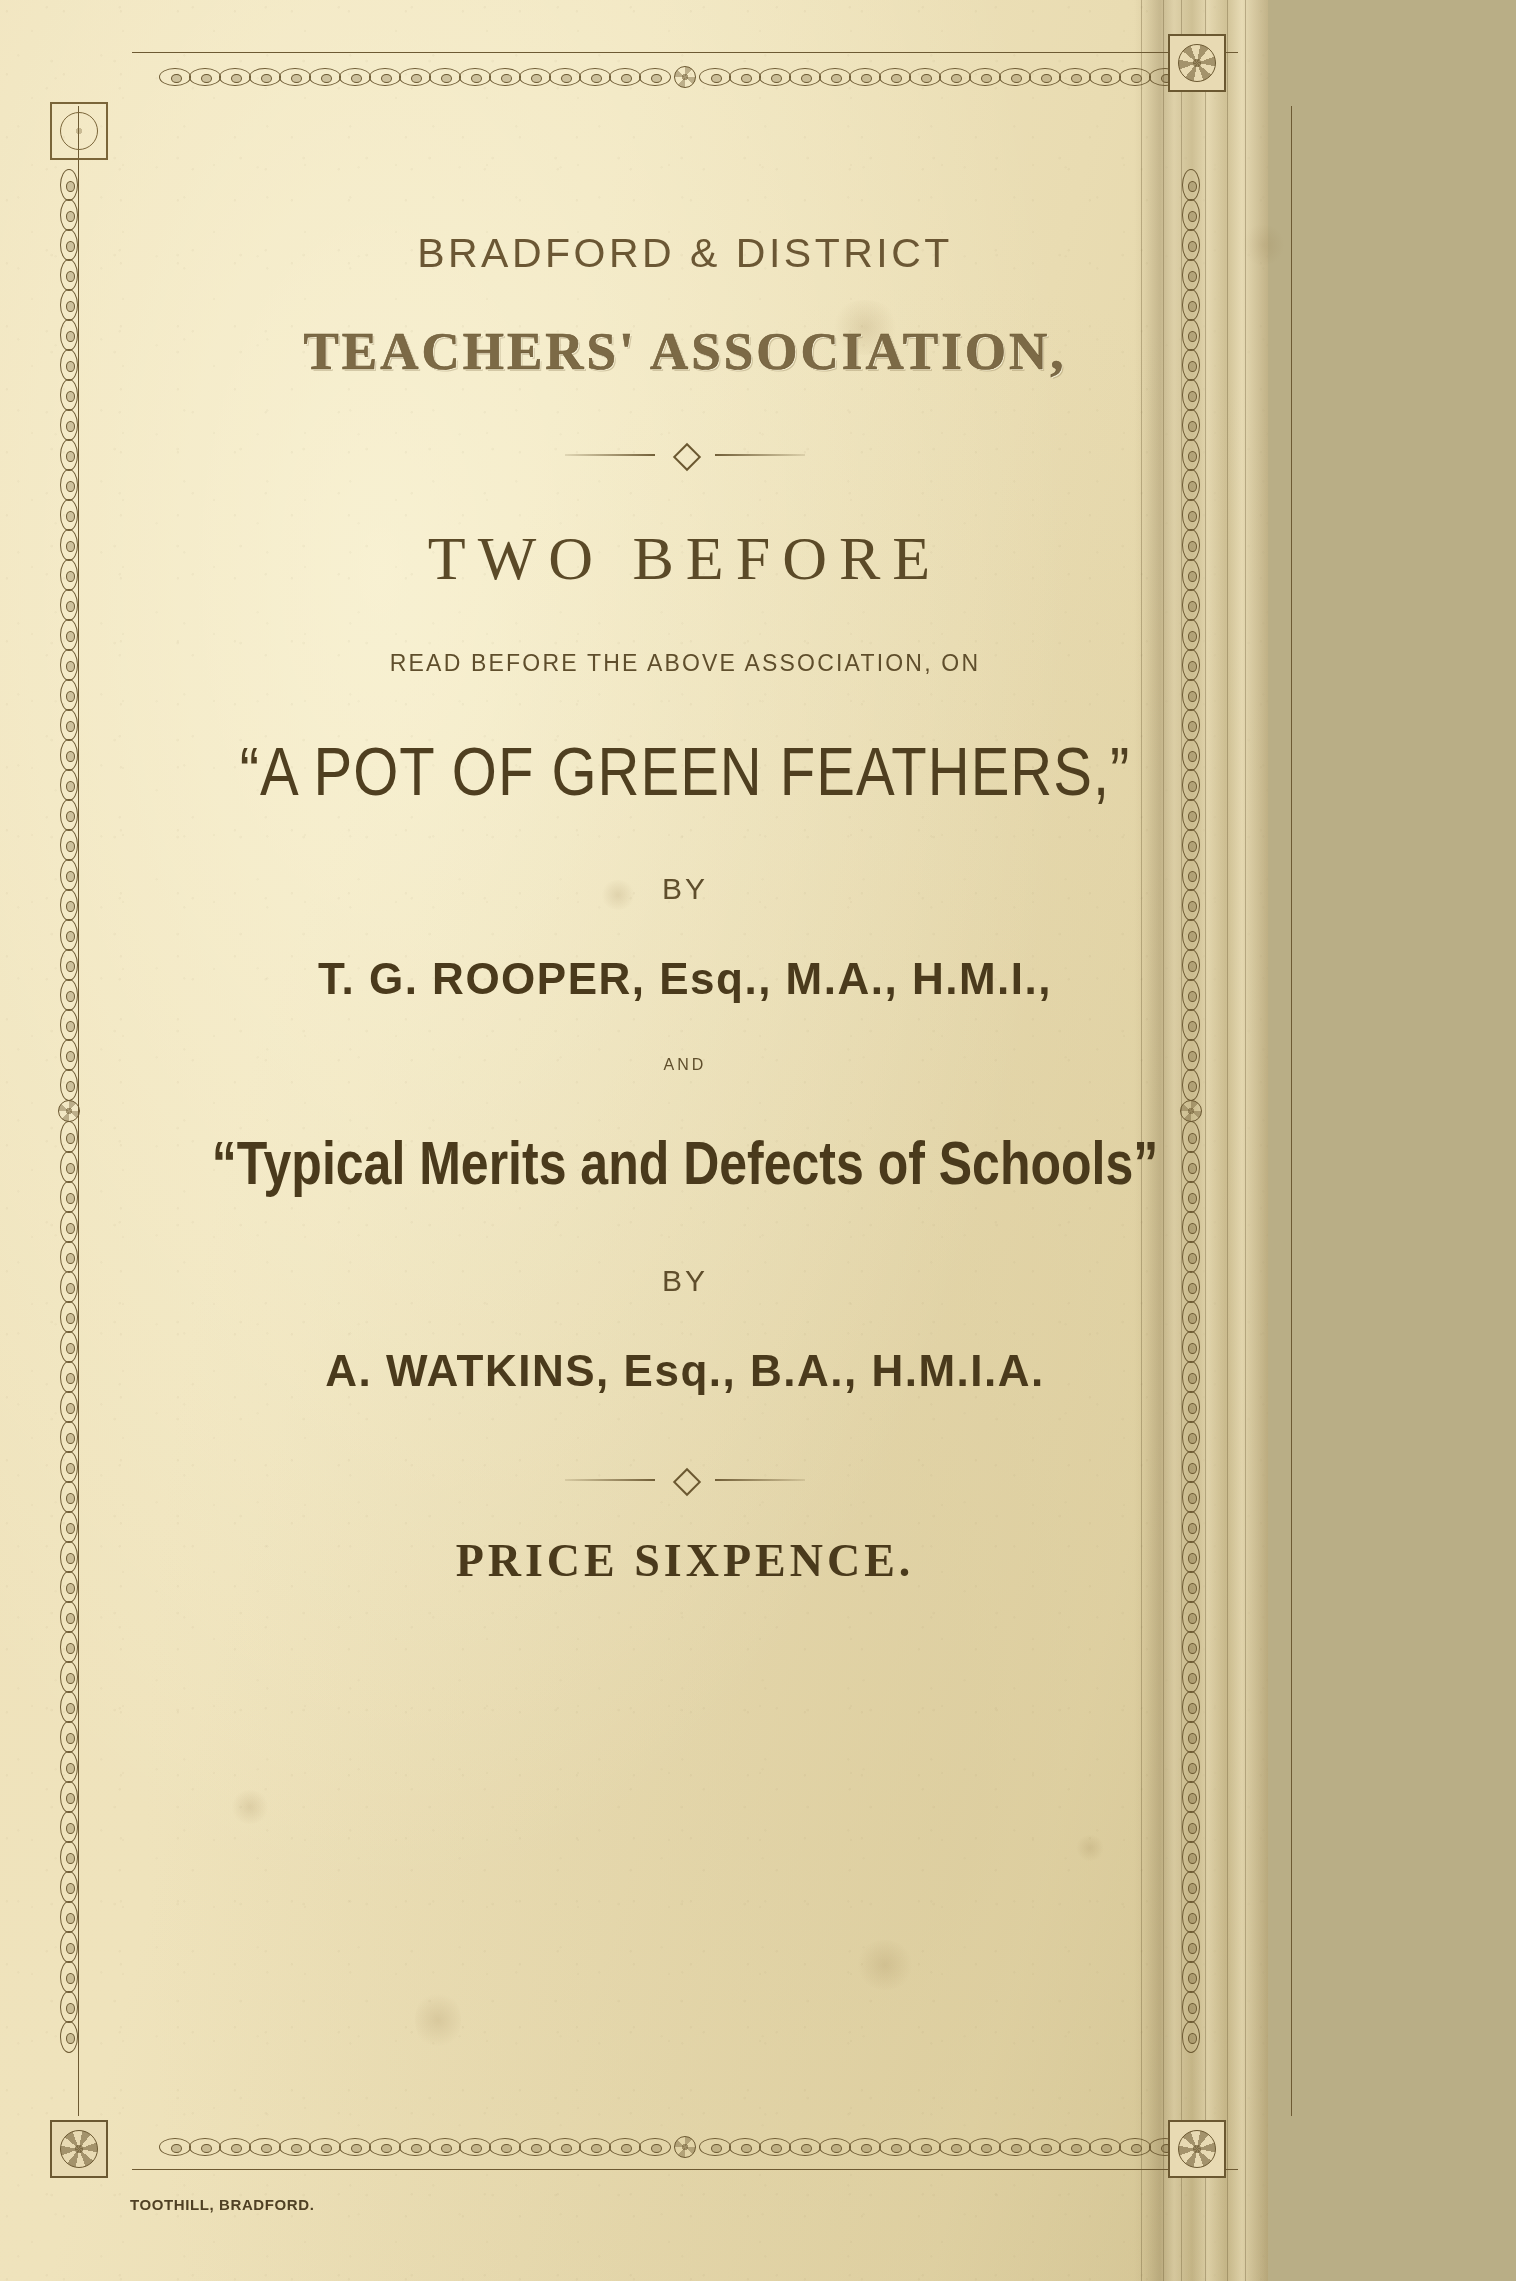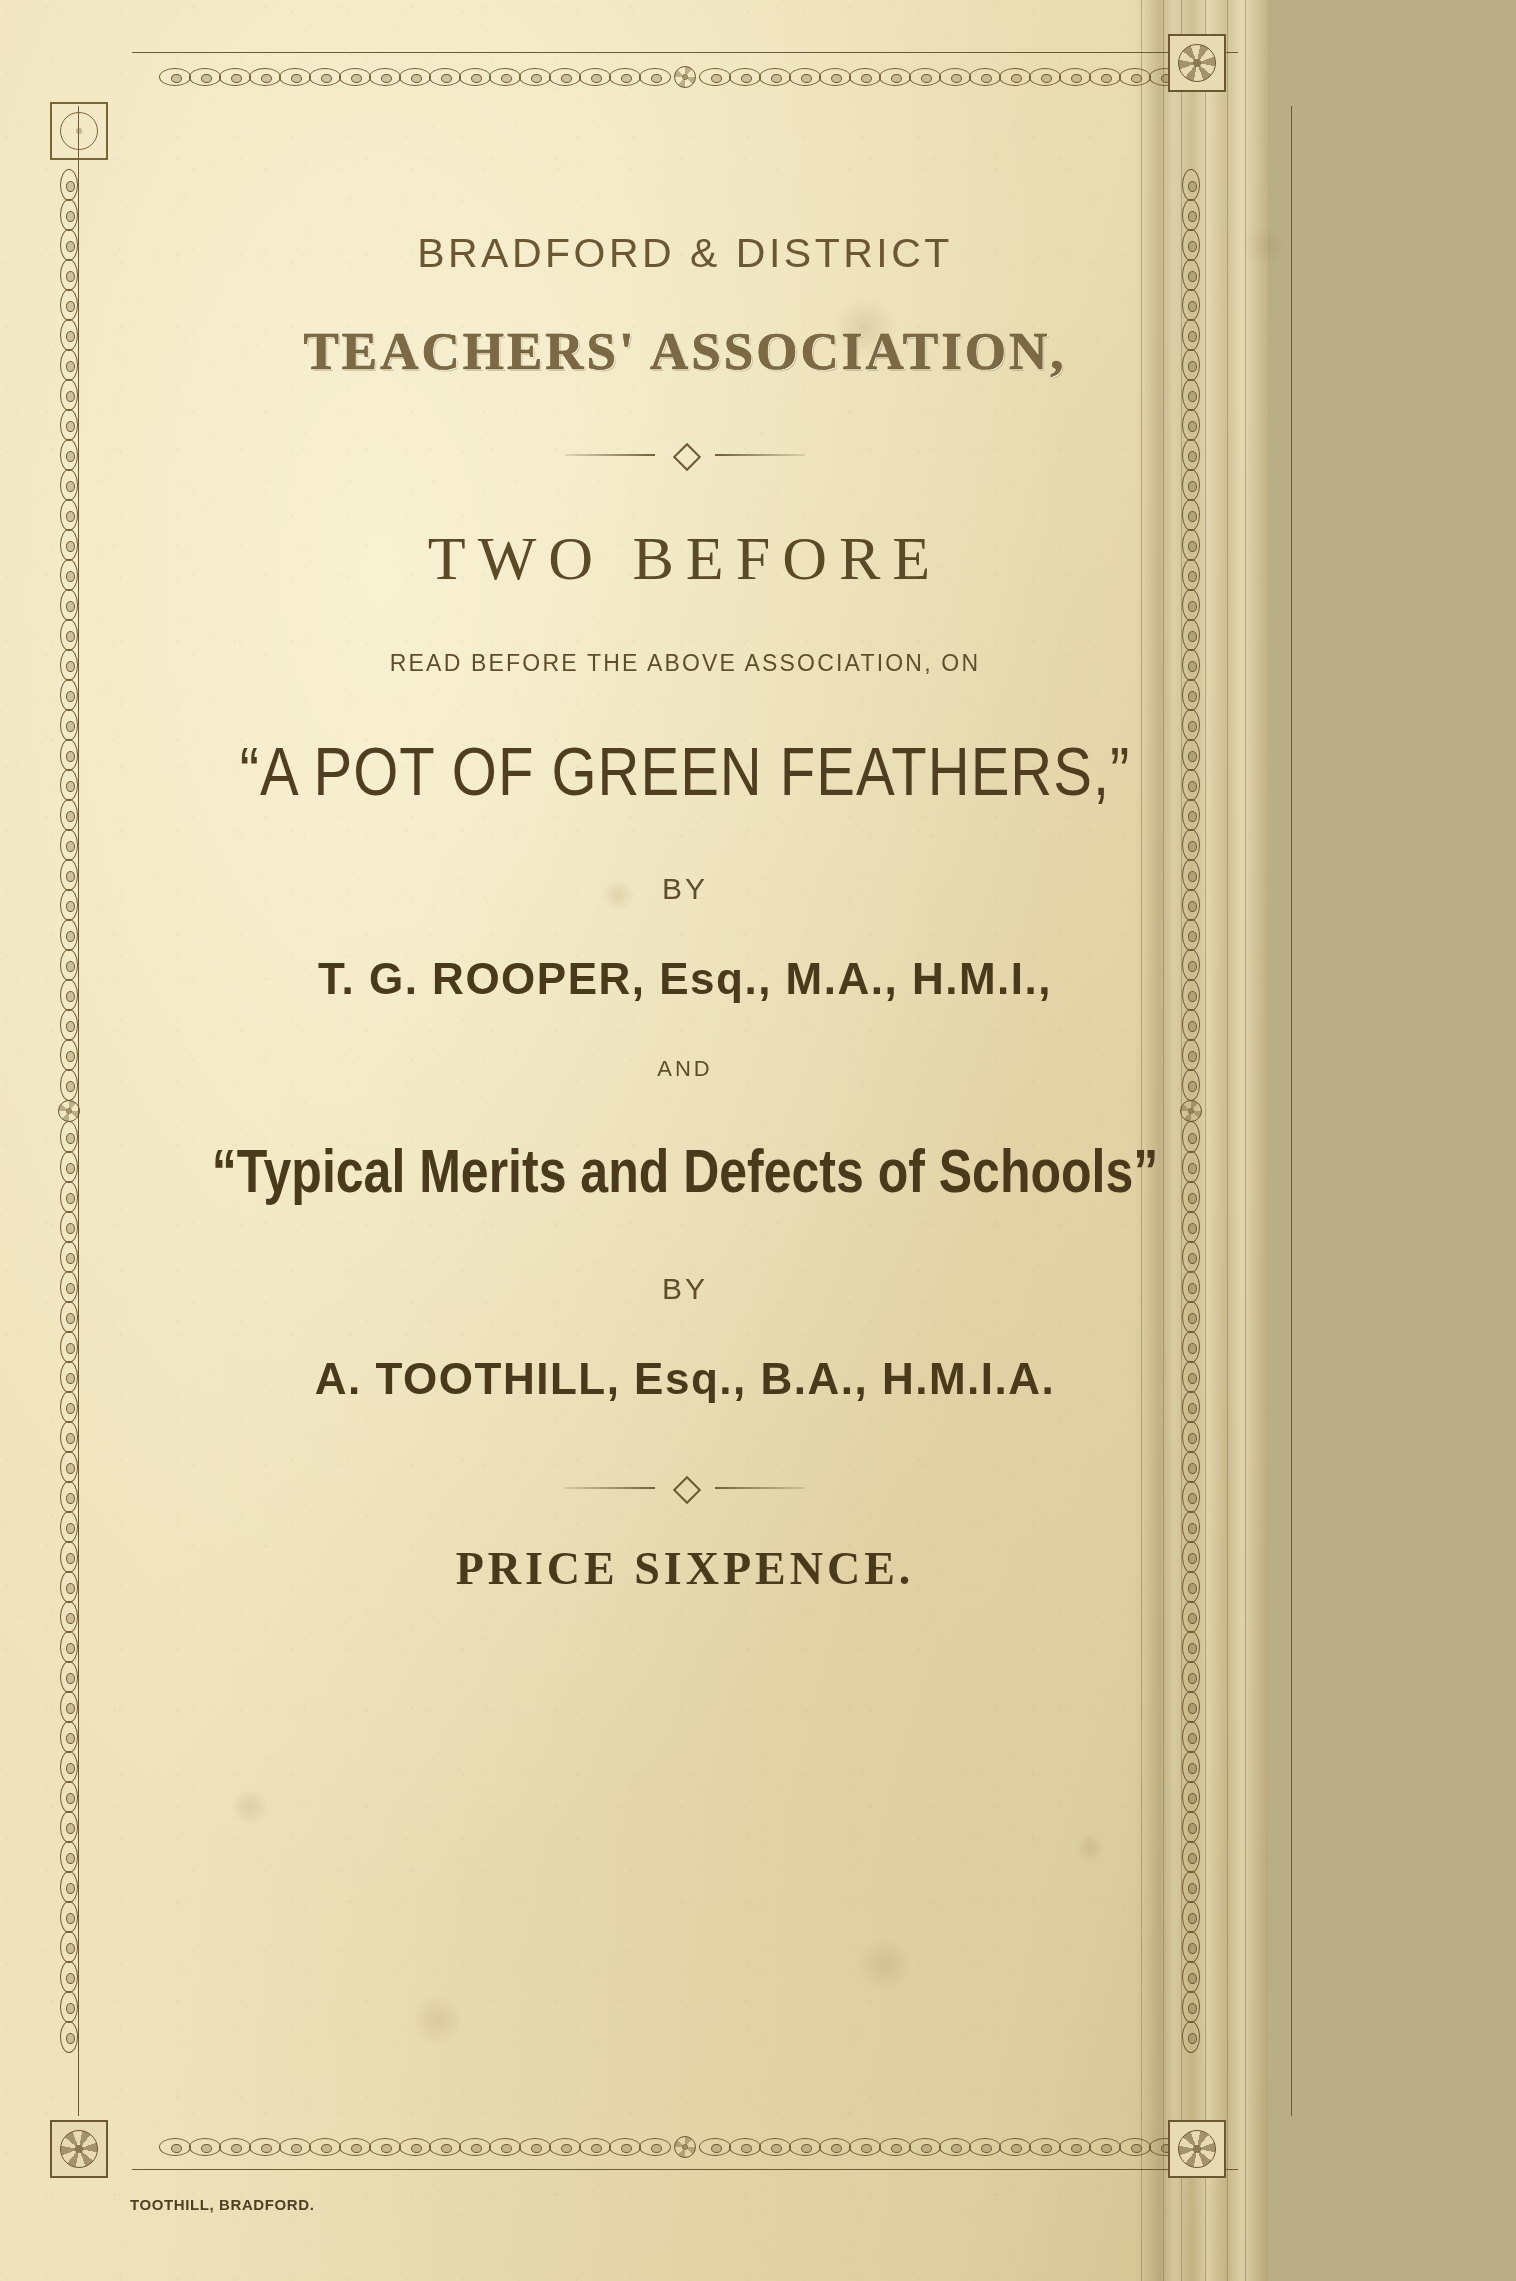--- a/index.html
+++ b/index.html
@@ -233,21 +233,21 @@
   .author {
     font-family: "Liberation Sans", sans-serif;
     font-weight: bold;
     font-size: 44px;
     letter-spacing: 1.5px;
     margin-top: 48px;
     color: #4a3a1c;
   }
   .andword {
     font-family: "Liberation Sans", sans-serif;
-    font-size: 22px;
+    font-size: 16px;
     letter-spacing: 3px;
     margin-top: 52px;
     color: #5f4e2c;
   }
   .papertitle2 {
     font-family: "Liberation Sans", sans-serif;
     font-size: 50px;
     font-weight: bold;
     letter-spacing: 0px;
     margin-top: 54px;
@@ -552,21 +552,21 @@
     <span class="line by first">BY</span>
 
     <span class="line author">T. G. ROOPER, Esq., M.A., H.M.I.,</span>
 
     <span class="line andword">AND</span>
 
     <span class="line papertitle2">“Typical Merits and Defects of Schools”</span>
 
     <span class="line by second">BY</span>
 
-    <span class="line author">A. TOOTHILL, Esq., B.A., H.M.I.A.</span>
+    <span class="line author">A. WATKINS, Esq., B.A., H.M.I.A.</span>
 
     <div class="divider bottom">
       <span class="dl"></span>
         <span class="dm"></span>
         <span class="dr"></span>
     </div>
 
     <span class="line price">PRICE SIXPENCE.</span>
   </div>
 

